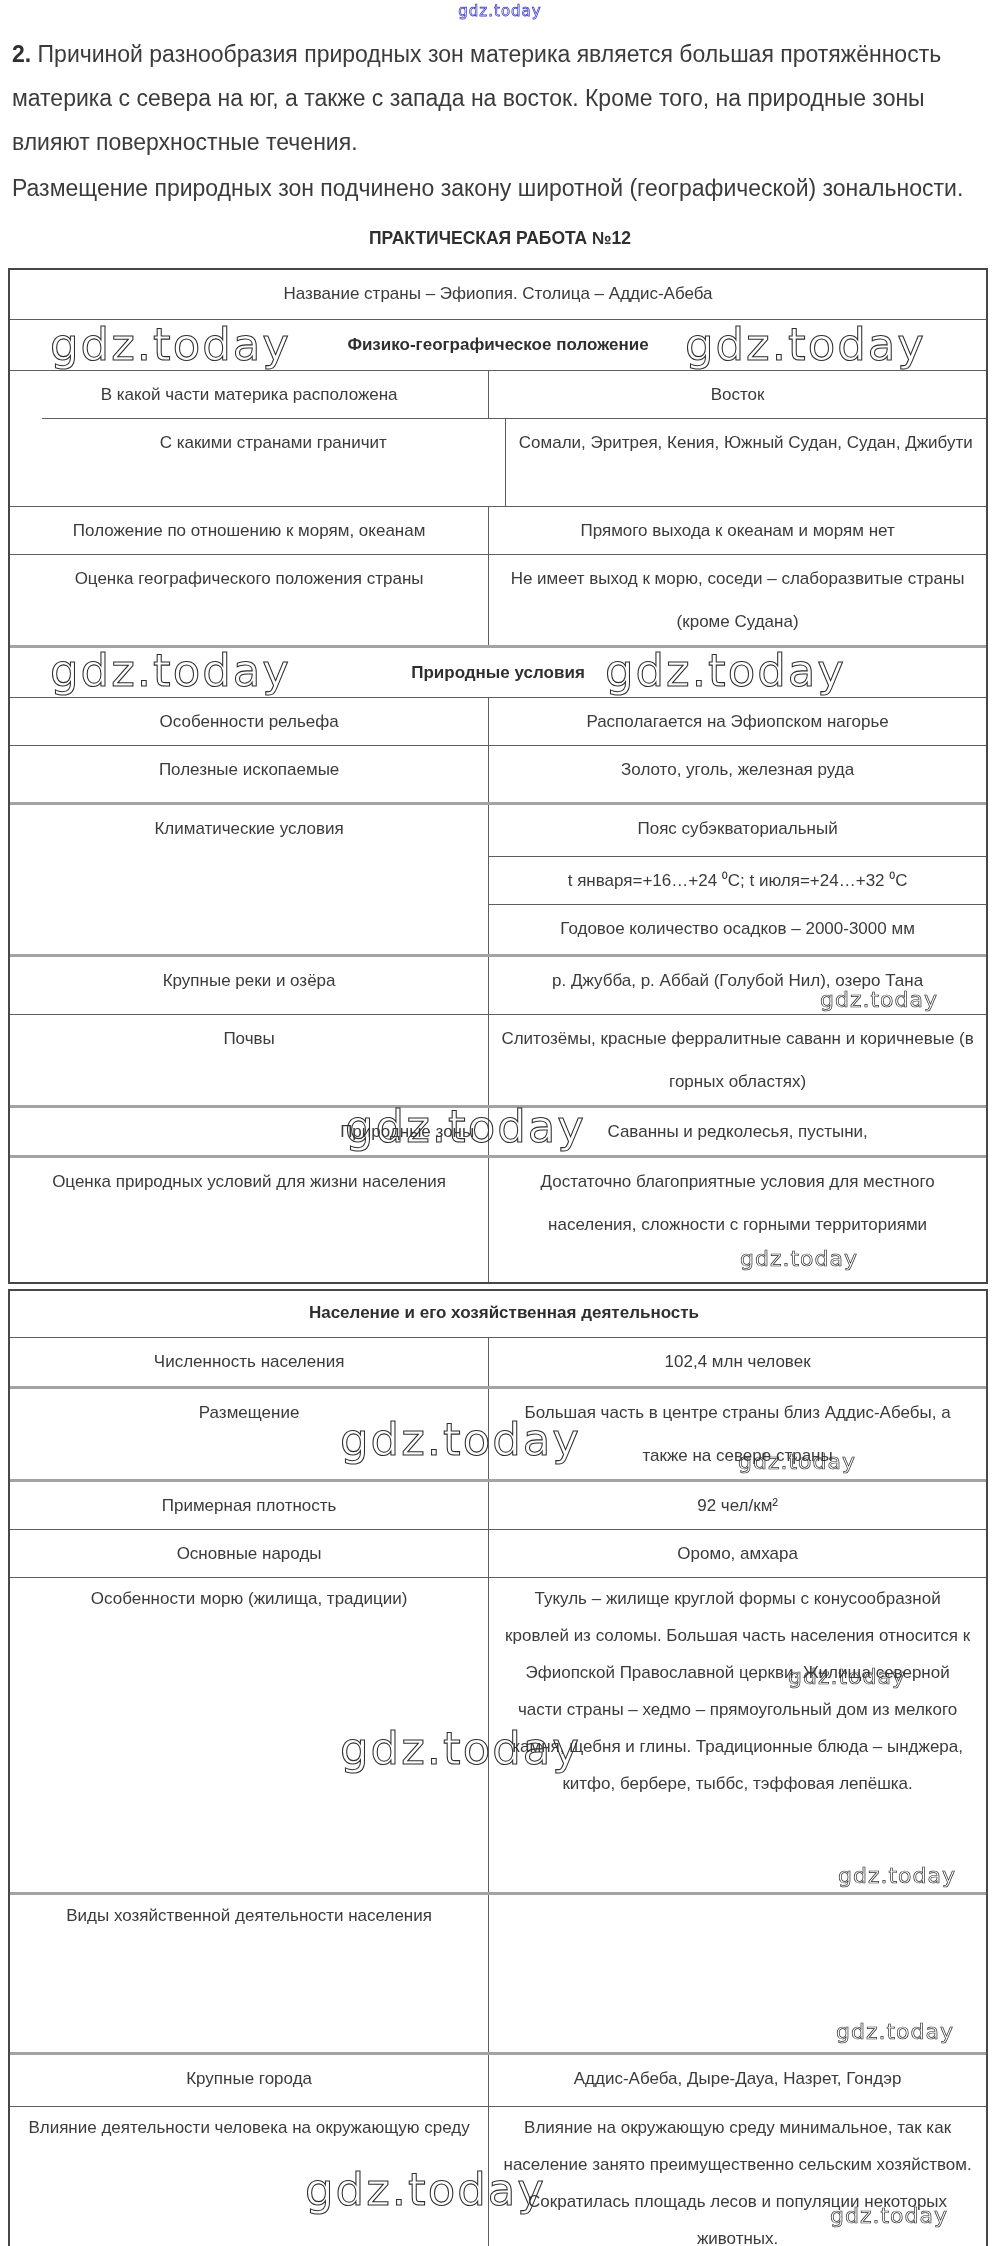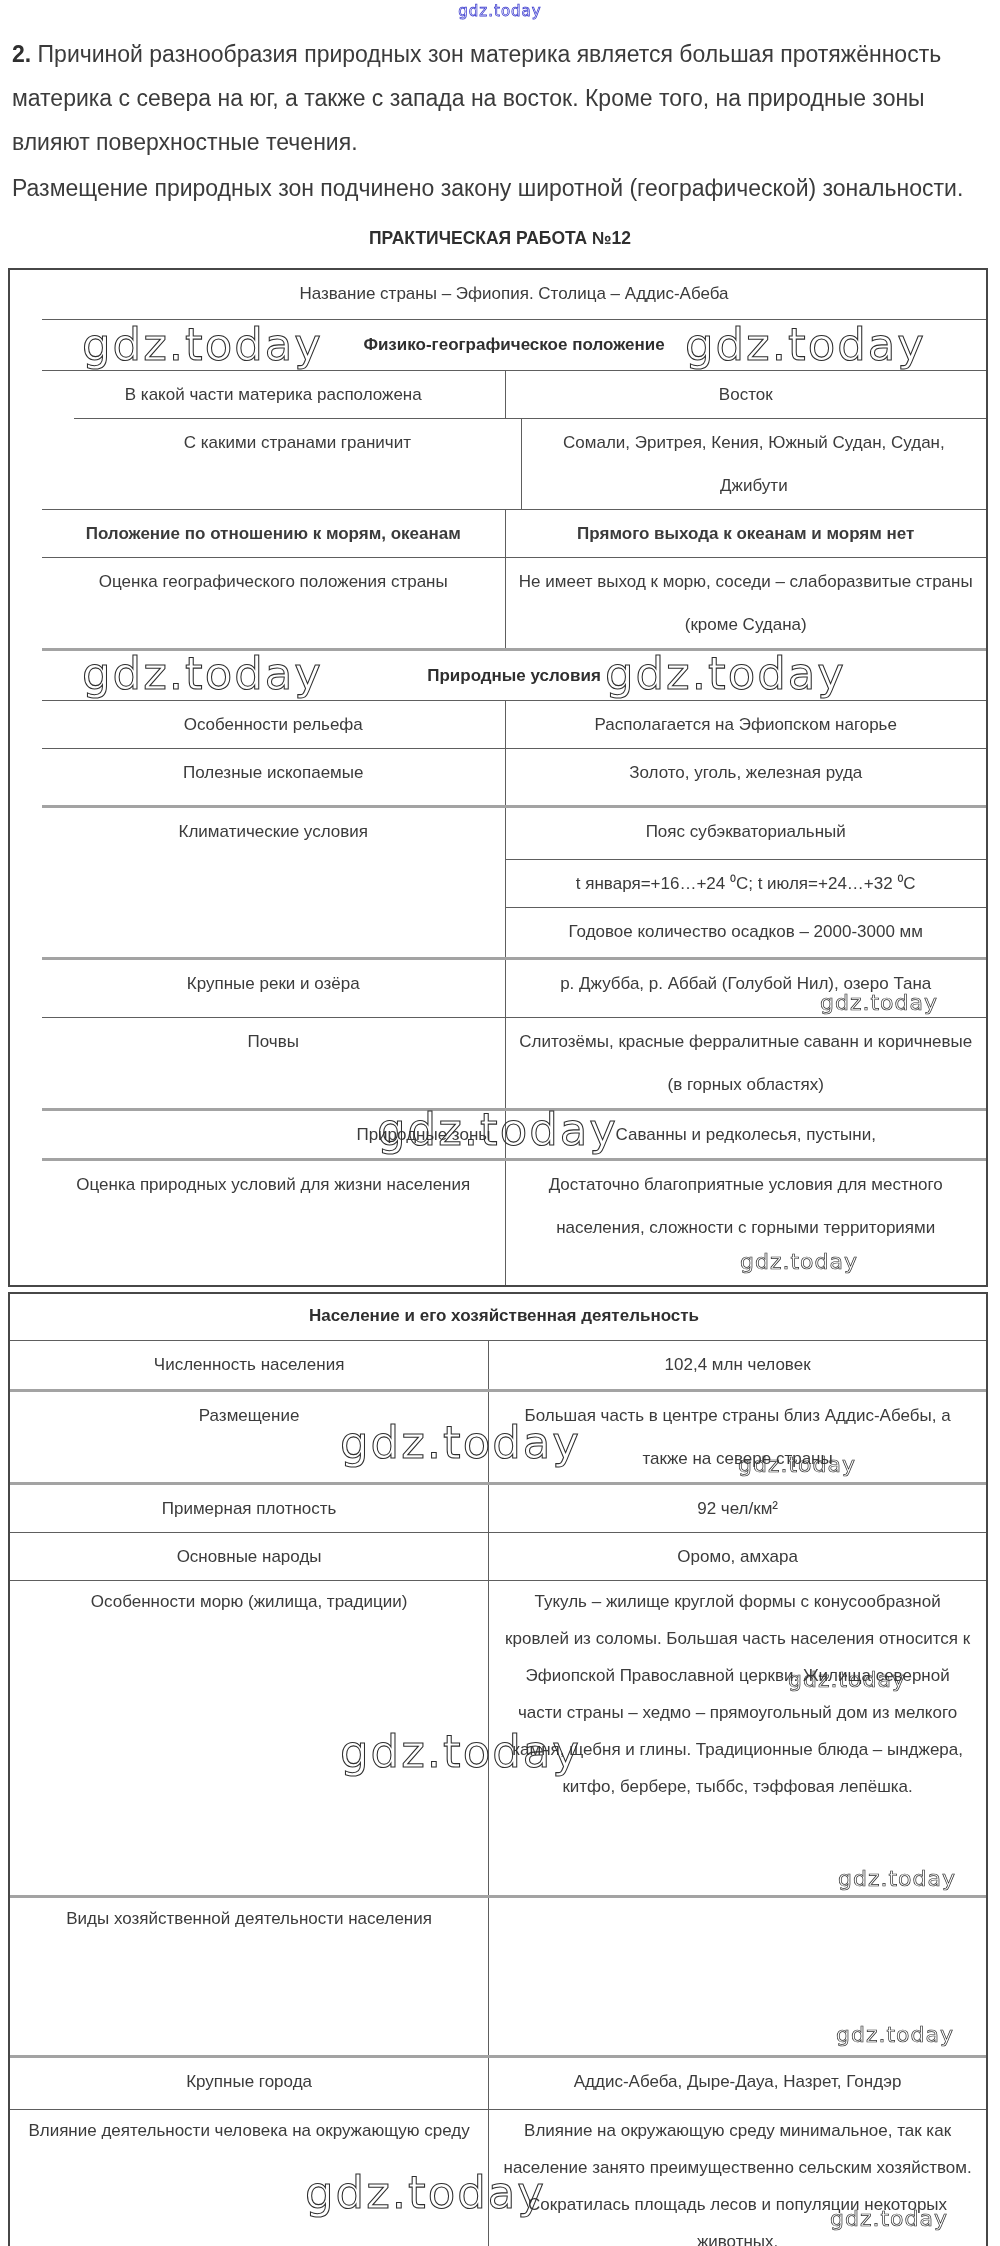--- a/index.html
+++ b/index.html
@@ -44,21 +44,21 @@
     font-size:17.5px;font-weight:bold;color:#2f2f2f;
     line-height:40px;
   }
   
   .tbl{
     margin-left:8px;width:980px;
     border:2px solid #474747;
     box-sizing:border-box;
     background:#fff;
   }
-  .t1{margin-top:10px;padding-left:32px;}
+  .t1{margin-top:10px;}
   .t2{margin-top:5px;}
   .row{
     position:relative;
     display:grid;
     grid-template-columns:49.1% 50.9%;
     border-top:1px solid #5e5e5e;
     box-sizing:border-box;
   }
   .row:first-child{border-top:none;}
   .row.thick{border-top:3px solid #a3a3a3;}
@@ -84,21 +84,21 @@
     text-align:center;font-size:17px;line-height:43px;
     border-top:1px solid #5e5e5e;
   }
   .subrow:first-child{border-top:none;}
   .right-align{text-align:right;padding-right:14px;}
   
   .r-country{min-height:49px;}
   .r-sec1{min-height:51px;}
   .r-part{min-height:47px;}
   .r-borders{min-height:88px;margin-left:32px;}
-  .r-seas{min-height:47px;font-weight:bold;}
+  .r-seas{min-height:47px;}
   .r-geoeval{min-height:88px;}
   .r-sec2{min-height:49px;}
   .r-relief{min-height:43px;}
   .r-minerals{min-height:57px;}
   .r-climate .subrow:nth-child(1){min-height:51px;}
   .r-climate .subrow:nth-child(2){min-height:47px;}
   .r-climate .subrow:nth-child(3){min-height:50px;}
   .r-rivers{min-height:60px;}
   .r-soils{min-height:73px;}
   .r-zones{min-height:47px;}

